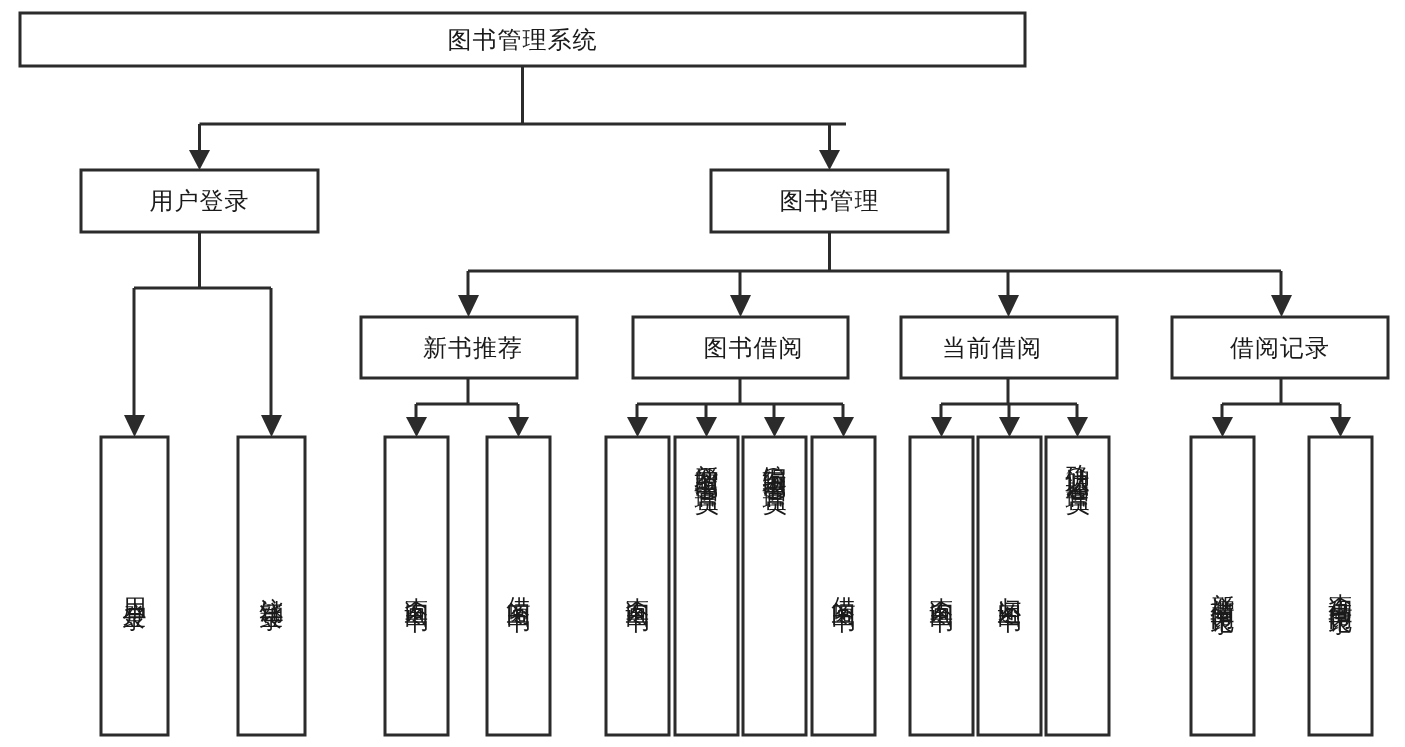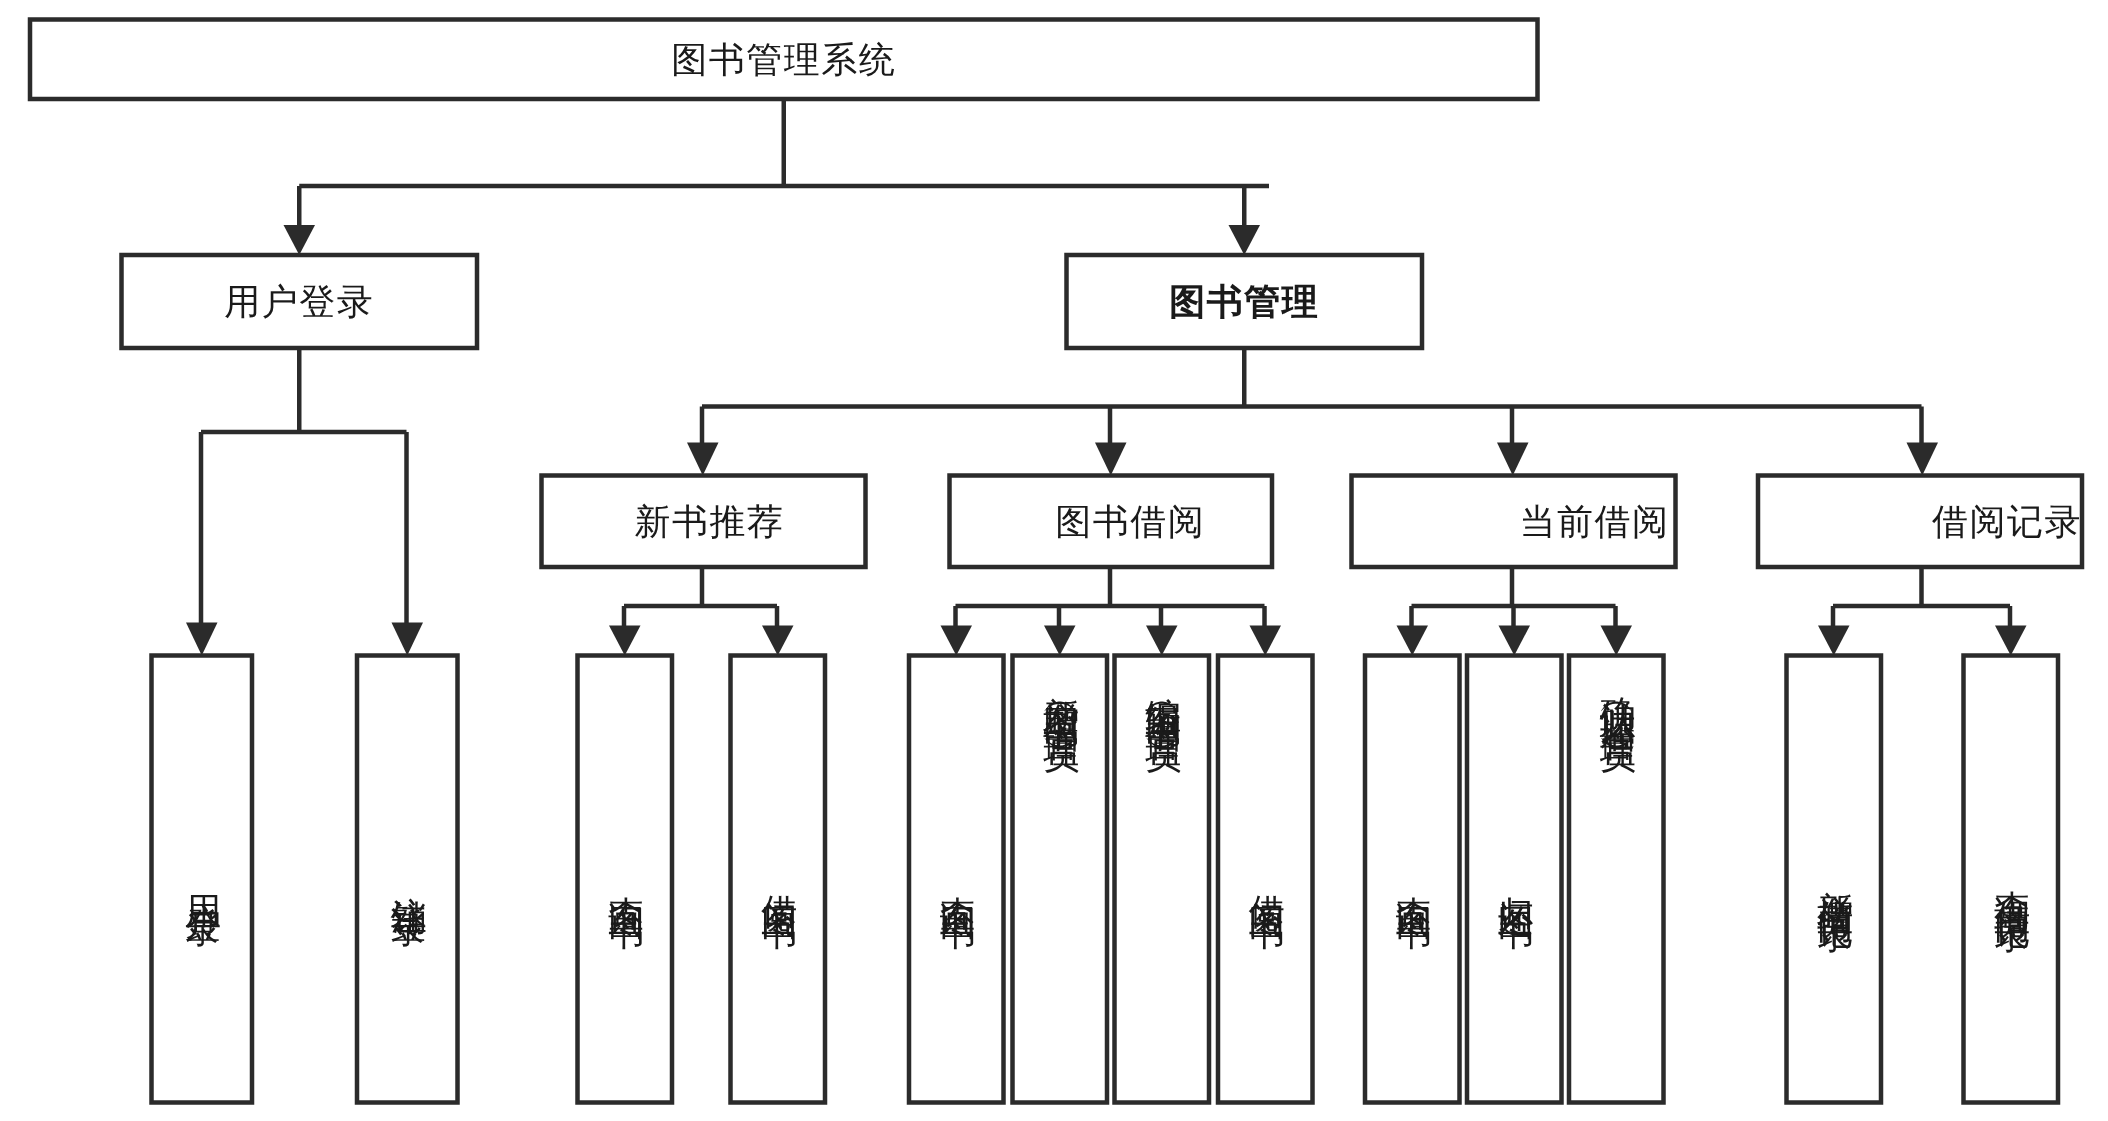--- a/index.html
+++ b/index.html
@@ -199,37 +199,37 @@
   </svg>
 
   <div class="hlabel-wrap" style="left:20px; top:13px; width:1005px; height:53px;">
     <span class="hlabel-text">图书管理系统</span>
   </div>
 
   <div class="hlabel-wrap" style="left:81px; top:170px; width:237px; height:62px;">
     <span class="hlabel-text">用户登录</span>
   </div>
 
-  <div class="hlabel-wrap" style="left:711px; top:170px; width:237px; height:62px;font-weight:bold;">
+  <div class="hlabel-wrap" style="left:711px; top:170px; width:237px; height:62px;">
     <span class="hlabel-text">图书管理</span>
   </div>
 
   <div class="hlabel-wrap" style="left:365px; top:317px; width:216px; height:61px;">
     <span class="hlabel-text">新书推荐</span>
   </div>
 
   <div class="hlabel-wrap" style="left:646px; top:317px; width:215px; height:61px;">
     <span class="hlabel-text">图书借阅</span>
   </div>
 
-  <div class="hlabel-wrap" style="left:955px; top:317px; width:216px; height:61px;justify-content:center;">
+  <div class="hlabel-wrap" style="left:884px; top:317px; width:216px; height:61px;justify-content:center;">
     <span class="hlabel-text">当前借阅</span>
   </div>
 
-  <div class="hlabel-wrap" style="left:1172px; top:317px; width:216px; height:61px;justify-content:flex-end;">
+  <div class="hlabel-wrap" style="left:1172px; top:317px; width:216px; height:61px;">
     <span class="hlabel-text">借阅记录</span>
   </div>
 
   <div class="vlabel-wrap" style="left:101px; top:437px; width:67px; height:298px;">
     <span class="vlabel-text">用户登录</span>
   </div>
 
   <div class="vlabel-wrap" style="left:238px; top:437px; width:67px; height:298px;">
     <span class="vlabel-text">注销登录</span>
   </div>

